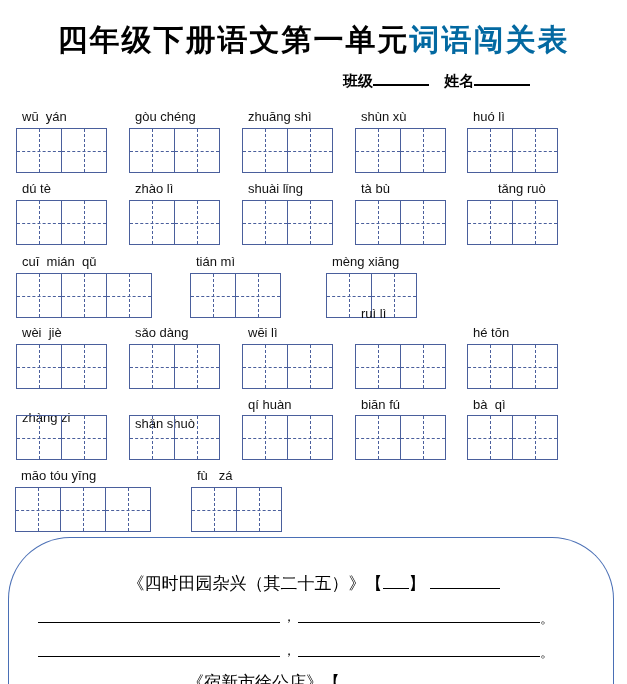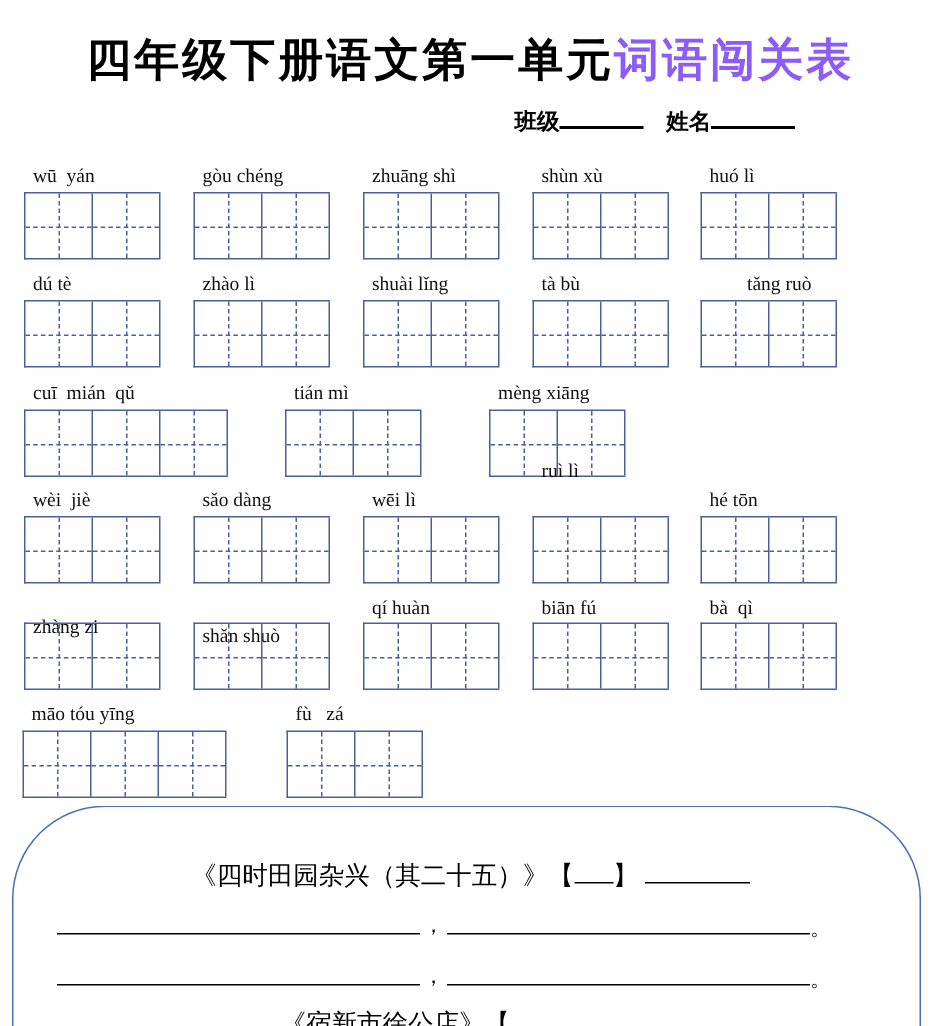--- a/index.html
+++ b/index.html
@@ -1,23 +1,23 @@
 <!DOCTYPE html>
 <html><head>
 <meta charset="utf-8">
 <style>
   html, body { margin:0; padding:0; background:#ffffff; }
   body { width:627px; height:684px; position:relative; overflow:hidden;
          font-family:"DejaVu Serif", serif; color:#000; }
   .title { position:absolute; top:20px; left:0; width:627px; text-align:center;
            font-family:"DejaVu Serif", serif; font-weight:bold; font-size:30px; letter-spacing:2px; }
-  .title .red { color:#8b5cf6; }
+  .title .red { color:#0369a1; }
   .info { position:absolute; top:70px; left:343px; font-family:"DejaVu Sans", sans-serif; font-size:15px;font-weight:bold; }
   .info .blank { display:inline-block; width:56px; border-bottom:2px solid #000; margin-right:10px; height:14px; vertical-align:baseline; }
-  .pinyin { position:absolute; font-family:Liberation Serif, serif; font-size:13px; white-space:pre; color:#111; }
+  .pinyin { position:absolute; font-family:Liberation Sans, sans-serif; font-size:13px; white-space:pre; color:#111; }
   .boxes { position:absolute; display:flex; border:1.5px solid #4a5f9c; border-right:none; }
   .cell { position:relative; width:44px; height:43px; border-right:1.5px solid #4a5f9c; }
   .cell::before { content:""; position:absolute; left:0; right:0; top:50%; border-top:1px dashed #4a5f9c; }
   .cell::after { content:""; position:absolute; top:0; bottom:0; left:50%; border-left:1px dashed #4a5f9c; }
   .poem { position:absolute; left:8px; top:537px; width:604px; height:200px;
           border:1.5px solid #4a6fb5; border-radius:62px 62px 0 0; border-bottom:none; }
   .poem-title { position:absolute; top:572px; left:0; width:627px; text-align:center;
                 font-family:"DejaVu Serif", serif; font-size:17px; }
   .poem-title .blank { display:inline-block; border-bottom:1.5px solid #000; height:14px; vertical-align:baseline; }
   .line { position:absolute; border-bottom:1.5px solid #000; height:0; }

